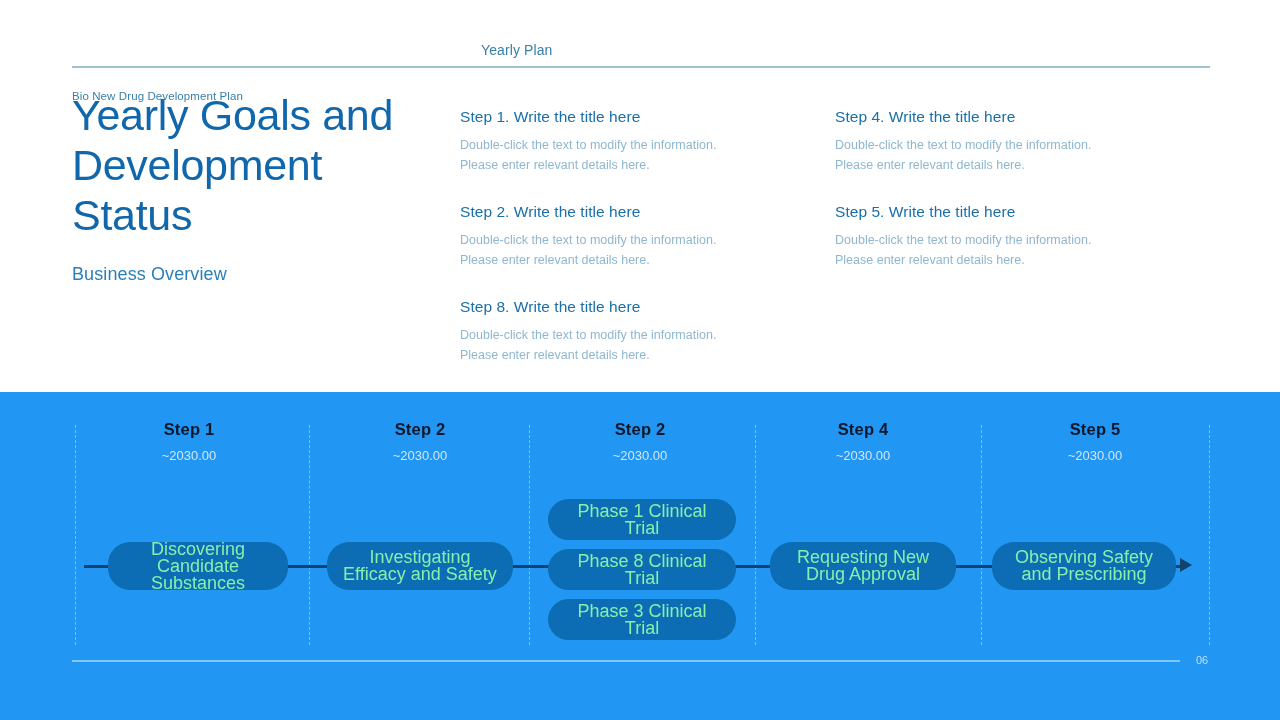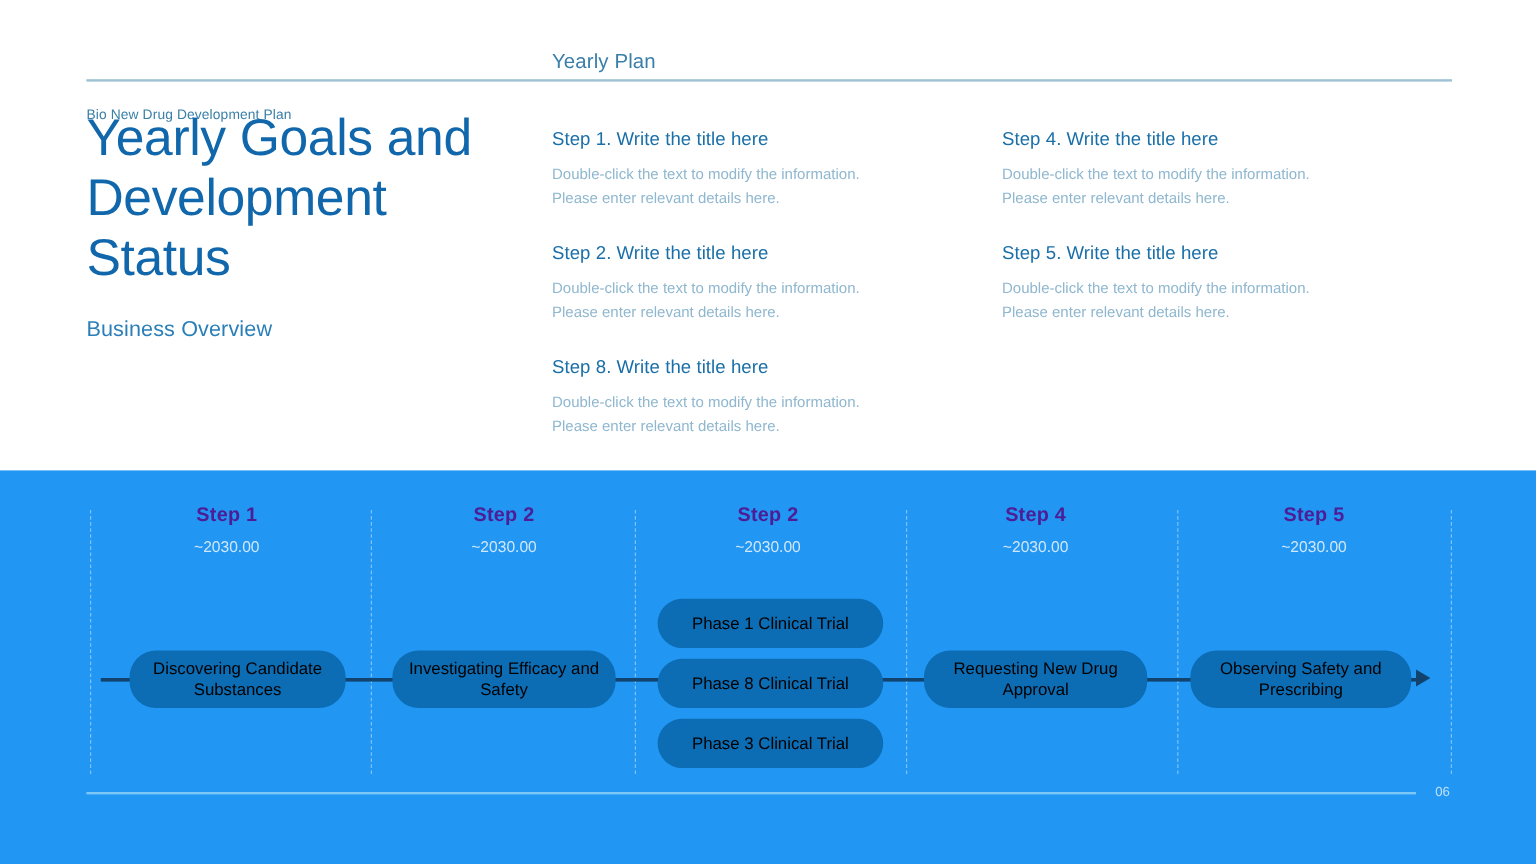--- a/index.html
+++ b/index.html
@@ -18,22 +18,22 @@
   }
 
   .header-row {
     position:absolute; left:72px; top:42px; width:1138px; height:18px;
   }
   .header-left {
     position:absolute; left:0; top:0;
     font-size:11.5px; color:#3a7fa8; letter-spacing:.1px;margin-top:48px;
   }
   .header-right {
-    position:absolute; left:388px; top:0;
-    font-size:17px; color:#3a7fa8; letter-spacing:.1px;
+    position:absolute; left:409px; top:0;
+    font-size:14px; color:#3a7fa8; letter-spacing:.1px;
   }
   .header-rule {
     position:absolute; left:72px; top:66px; width:1138px; height:2px;
     background:#9cc2d4;
   }
 
   .title-block { position:absolute; left:72px; top:90px; width:380px; }
   .main-title {
     font-size:43px; line-height:50px; font-weight:400;
     color:#1167ab; letter-spacing:-.3px;
@@ -75,34 +75,34 @@
   .track-arrow {
     position:absolute; left:1180px; top:166px;
     width:0; height:0;
     border-top:7px solid transparent;
     border-bottom:7px solid transparent;
     border-left:12px solid #11436e;
   }
 
   .tl-col { position:absolute; top:28px; width:200px; text-align:center; }
   .tl-step-name {
-    font-size:16.5px; font-weight:bold; color:#4c1d95; letter-spacing:.2px;
+    font-size:16.5px; font-weight:bold; color:#0f172a; letter-spacing:.2px;
   }
   .tl-step-date {
     margin-top:9px; font-size:13px; color:#cfe7fb; font-weight:400;
   }
 
   .pill {
     position:absolute;
     background:#0c6cb4;
-    color:#000000;
+    color:#86efac;
     border-radius:22px;
     display:flex; align-items:center; justify-content:center;
     text-align:center;
-    font-size:14px; line-height:17px;
+    font-size:18px; line-height:17px;
     padding:6px 10px;
     z-index:3;
   }
 
   .bottom-rule {
     position:absolute; left:72px; top:268px; width:1108px; height:2px;
     background:#7ec8f7;
   }
   .page-num {
     position:absolute; left:1196px; top:262px;

